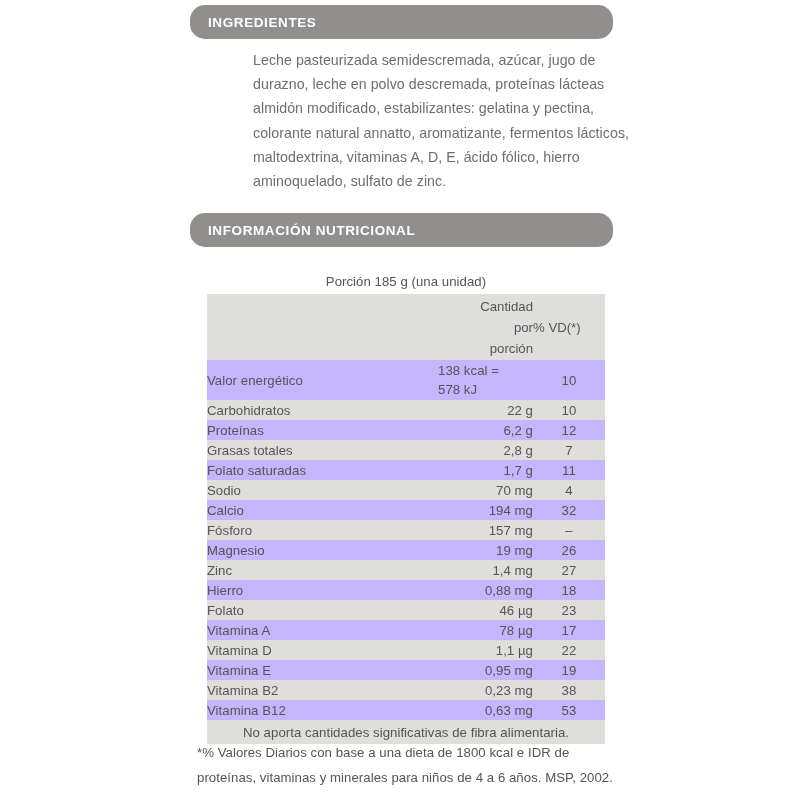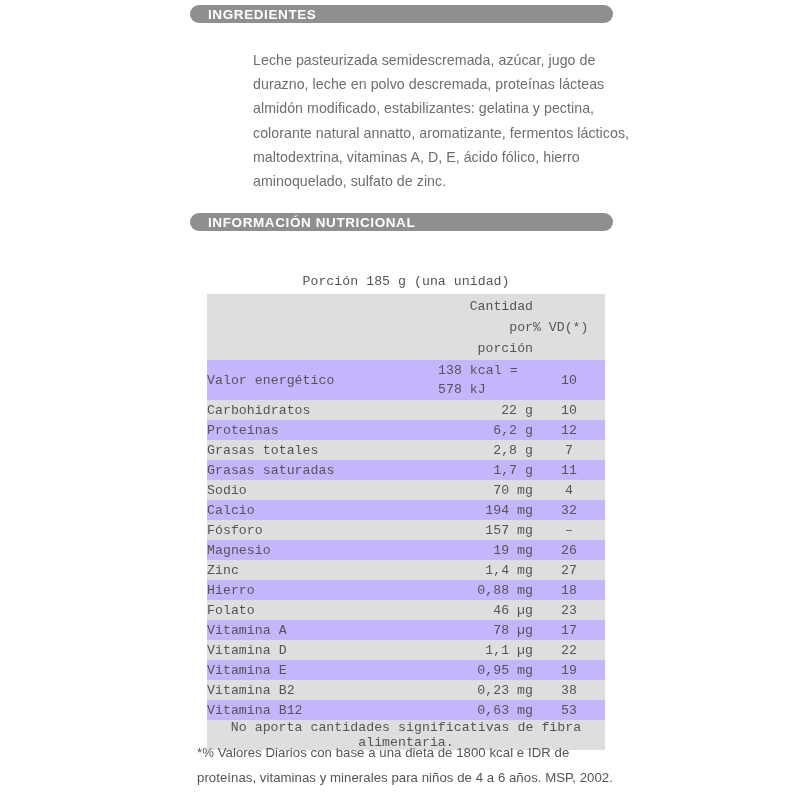--- a/index.html
+++ b/index.html
@@ -19,21 +19,21 @@
     position: relative;
     width: 800px;
     height: 800px;
   }
 
   
   .pill {
     position: absolute;
     left: 190px;
     width: 423px;
-    height: 18px;
+    height: 34px;
     background: #908f8e;
     border-radius: 15px;
     box-sizing: border-box;
     display: flex;
     align-items: center;
     padding-left: 18px;
   }
   .pill-label {
     color: #ffffff;
     font-size: 13.5px;
@@ -55,21 +55,20 @@
     letter-spacing: 0.05px;
     margin-left: 48px;
   }
 
   
   .nutri-block {
     position: absolute;
     left: 207px;
     top: 274px;
     width: 398px;
-    font-family: Liberation Mono, monospace;
   }
 
   .portion-line {
     text-align: center;
     font-size: 13.2px;
     color: #555555;
     padding-bottom: 5px;
     letter-spacing: 0.05px;
   }
 
@@ -206,21 +205,21 @@
             <td class="name">Proteínas</td>
             <td class="amt">6,2 g</td>
             <td class="vd">12</td>
           </tr>
           <tr class="row shaded">
             <td class="name">Grasas totales</td>
             <td class="amt">2,8 g</td>
             <td class="vd">7</td>
           </tr>
           <tr class="row plain">
-            <td class="name">Grasas saturadas</td>
+            <td class="name">Folato saturadas</td>
             <td class="amt">1,7 g</td>
             <td class="vd">11</td>
           </tr>
           <tr class="row shaded">
             <td class="name">Sodio</td>
             <td class="amt">70 mg</td>
             <td class="vd">4</td>
           </tr>
           <tr class="row plain">
             <td class="name">Calcio</td>

